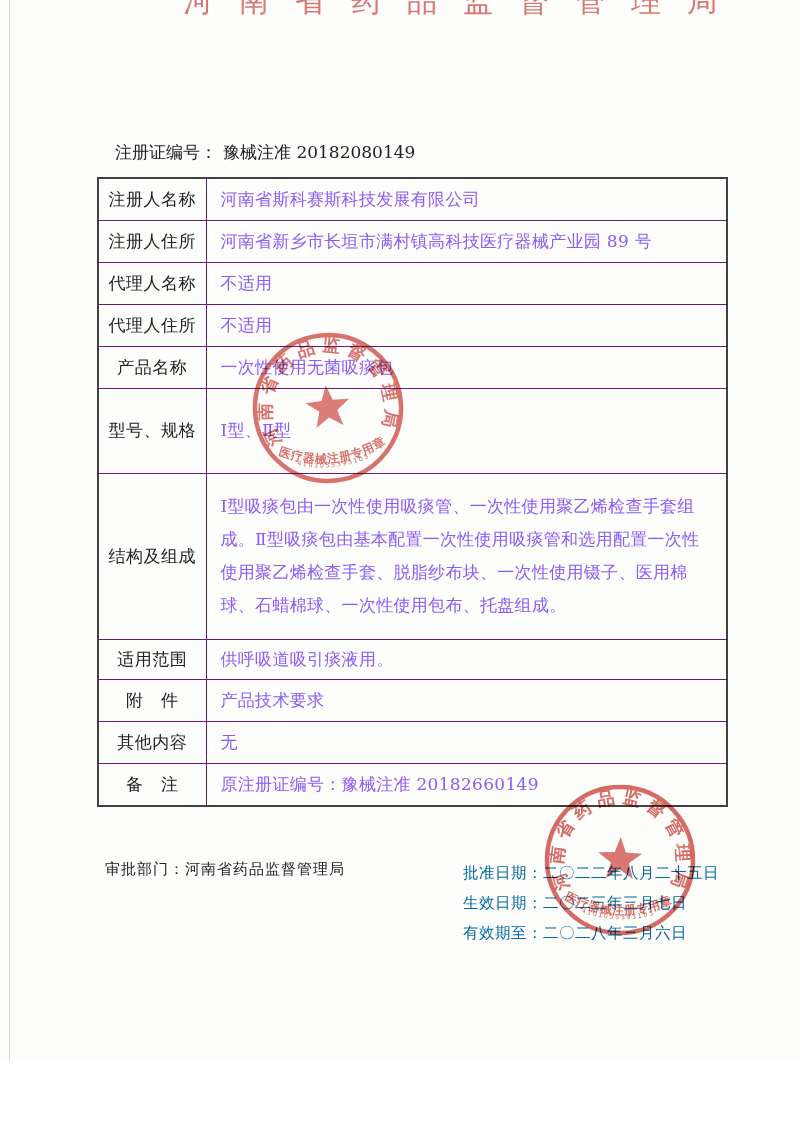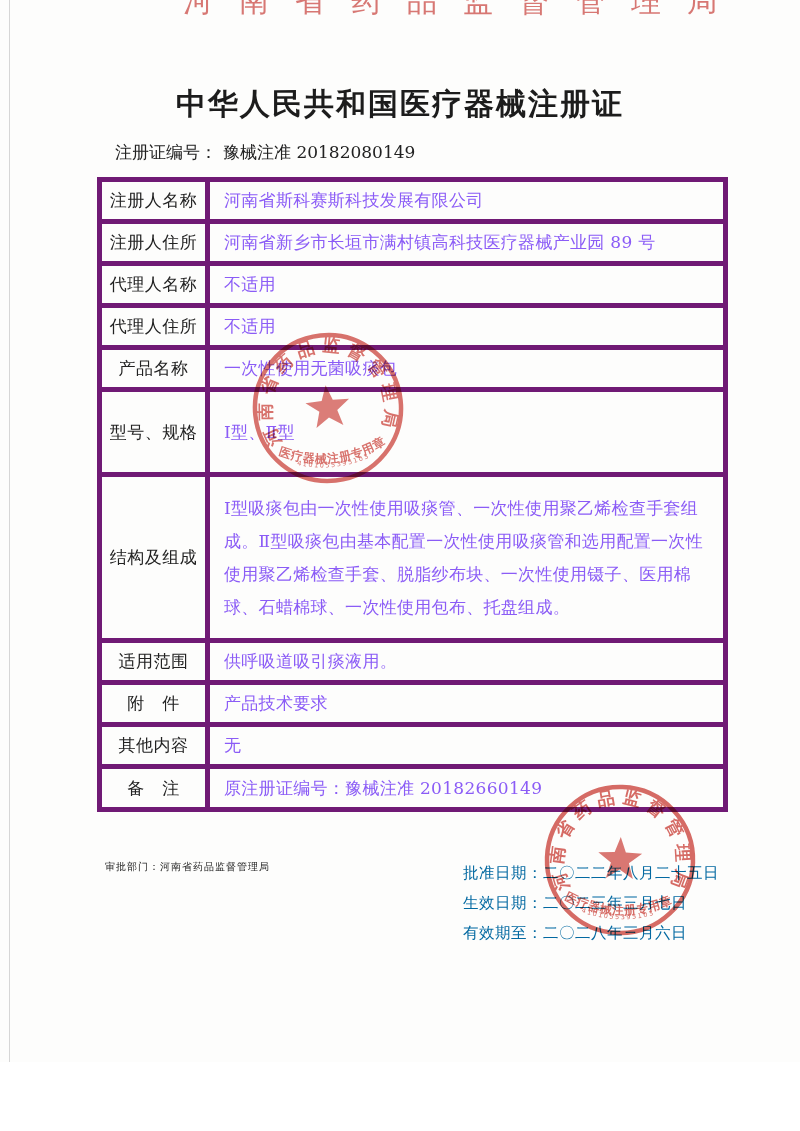--- a/index.html
+++ b/index.html
@@ -20,33 +20,33 @@
     position:absolute;left:0;top:84px;width:800px;text-align:center;
     font-family:"DejaVu Sans","Liberation Sans",sans-serif;font-weight:700;
     font-size:30px;letter-spacing:2px;color:#1c1c1c;
   }
   .cert-line{position:absolute;left:115px;top:141px;font-size:17px;color:#222;}
   .cert-line .num{margin-left:6px;}
   table.reg{
     position:absolute;left:97px;top:177px;width:631px;border-collapse:collapse;
     table-layout:fixed;
   }
-  table.reg,table.reg td{border:5px solid #701a75;}
+  table.reg,table.reg td{border:1px solid #701a75;}
   table.reg{border:2px solid #414141;}
   td.lbl{
     width:108px;text-align:center;font-size:17px;color:#222;letter-spacing:.5px;
     vertical-align:middle;padding:0 2px;
   }
   td.val{
     font-size:17px;color:#8b5cf6;vertical-align:middle;padding:2px 10px 2px 14px;
     line-height:33px;letter-spacing:.3px;
   }
   tr.h42{height:42px;} tr.h85{height:85px;} tr.h166{height:166px;}
   tr.h40{height:40px;} tr.h43{height:43px;margin-top:23px;}
-  .footer-left{position:absolute;left:105px;top:860px;font-size:10px;letter-spacing:1px;color:#222;}
+  .footer-left{position:absolute;left:105px;top:860px;font-size:15px;letter-spacing:1px;color:#222;}
   .footer-dates{position:absolute;left:463px;top:858px;font-size:15.5px;color:#0369a1;}
   .footer-dates .dline{height:30px;line-height:30px;letter-spacing:.5px;white-space:nowrap;}
   .stamp{position:absolute;width:160px;height:160px;mix-blend-mode:multiply;pointer-events:none;}
   .stamp svg{width:100%;height:100%;overflow:visible;}
   .stamp-1{left:248px;top:328px;transform:rotate(-6deg);opacity:.78;}
   .stamp-2{left:540px;top:780px;transform:rotate(2deg);opacity:.82;}
   .stamp text{fill:#cf4b44;font-family:"DejaVu Sans","Liberation Sans",sans-serif;}
   .stamp .ring{stroke:#cf4b44;fill:none;}
   .stamp .star{fill:#cf4b44;opacity:.92;}
   .arc-top{font-size:17.5px;letter-spacing:6.5px;font-weight:700;}
@@ -56,21 +56,20 @@
 </head>
 <body>
 
 <div class="page">
   <div class="scan-edge"></div>
 
   <div class="top-fragment">
     <span>河南省药品监督管理局</span>
   </div>
 
-  <div class="title">中华人民共和国医疗器械注册证</div>
 
   <div class="cert-line">
     <span>注册证编号：</span><span class="num">豫械注准 20182080149</span>
   </div>
 
   <table class="reg">
     <colgroup>
         <col style="width:108px">
         <col>
       </colgroup>

